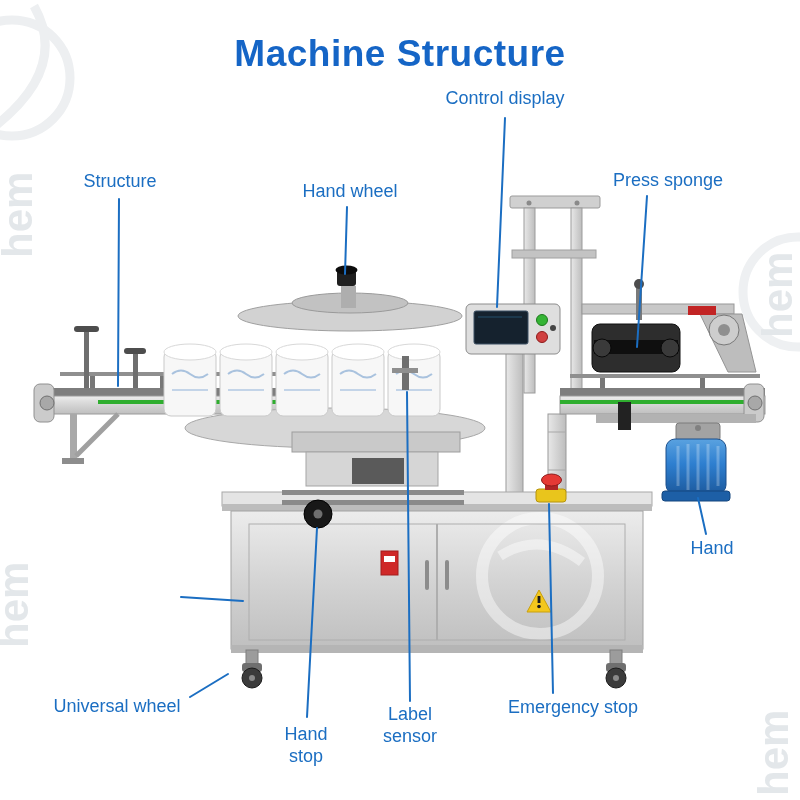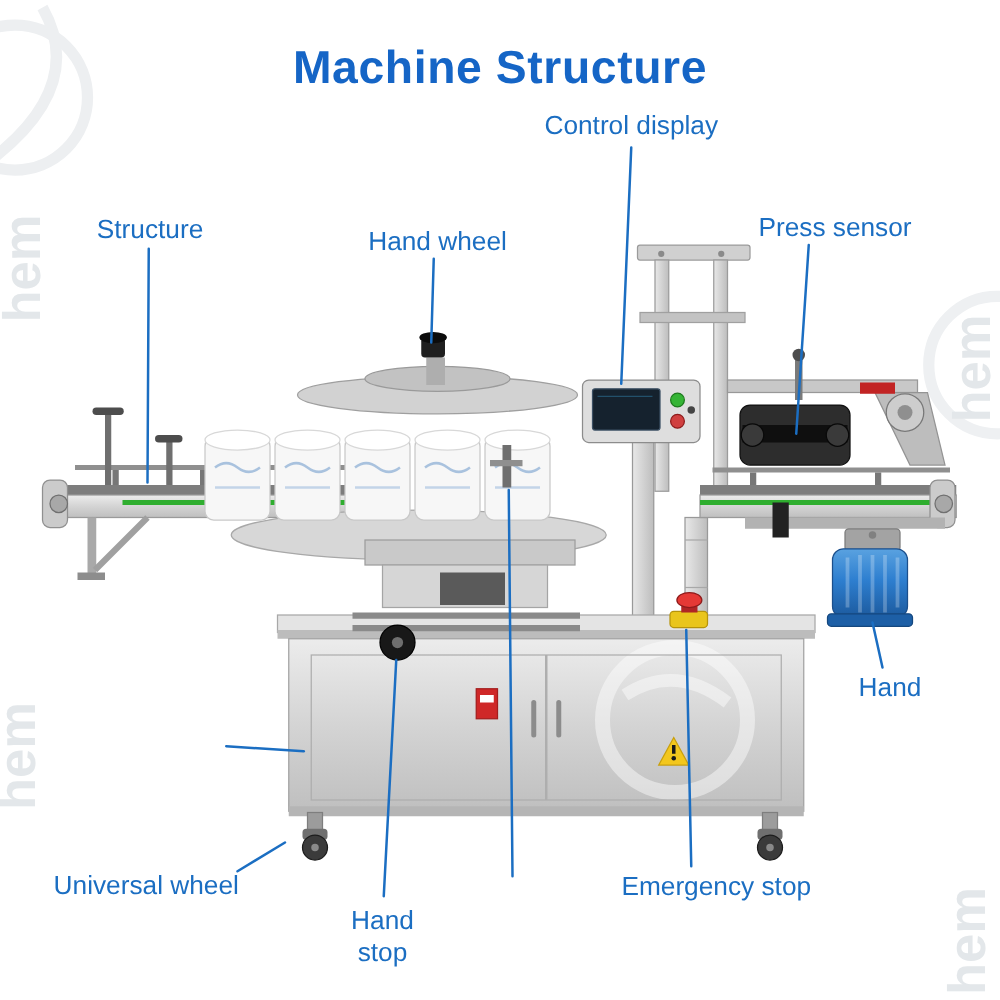--- a/index.html
+++ b/index.html
@@ -7,21 +7,21 @@
     position:relative;width:800px;height:800px;background:#ffffff;overflow:hidden;
     font-family:"Liberation Sans", sans-serif;
   }
   .stage svg{position:absolute;left:0;top:0;}
   .title{
     position:absolute;top:33px;left:0;width:100%;margin:0;text-align:center;
     font-size:37px;font-weight:bold;color:#1565c6;letter-spacing:0.5px;
   }
   .lbl{
     position:absolute;transform:translateX(-50%);
-    color:#1b6ec2;font-size:21px;line-height:1.22;text-align:center;white-space:pre-line;
+    color:#1b6ec2;font-size:18px;line-height:1.22;text-align:center;white-space:pre-line;
   }
 </style>
 </head>
 <body>
 
 <div class="stage">
 
   <svg width="800" height="800" viewBox="0 0 800 800">
     <defs>
       <linearGradient id="gMetal" x1="0" y1="0" x2="0" y2="1">
@@ -237,20 +237,22 @@
       <line x1="410" y1="701" x2="407" y2="392"></line>
       <line x1="553" y1="693" x2="549" y2="504"></line>
     </g>
   </svg>
 
   <h1 class="title">Machine Structure</h1>
 
   <div class="lbl" style="left:505px;top:88px;">Control display</div>
   <div class="lbl" style="left:120px;top:171px;">Structure</div>
   <div class="lbl" style="left:350px;top:181px;">Hand wheel</div>
-  <div class="lbl" style="left:668px;top:170px;">Press sensor</div>
+  <div class="lbl" style="left:668px;top:170px;">Press sponge</div>
   <div class="lbl" style="left:712px;top:538px;">Hand</div>
   <div class="lbl" style="left:117px;top:696px;text-align:center;">Universal wheel</div>
   <div class="lbl" style="left:306px;top:724px;">Hand
 stop</div>
+  <div class="lbl" style="left:410px;top:704px;">Label
+sensor</div>
   <div class="lbl" style="left:573px;top:697px;">Emergency stop</div>
 
 </div>
 
 </body></html>

